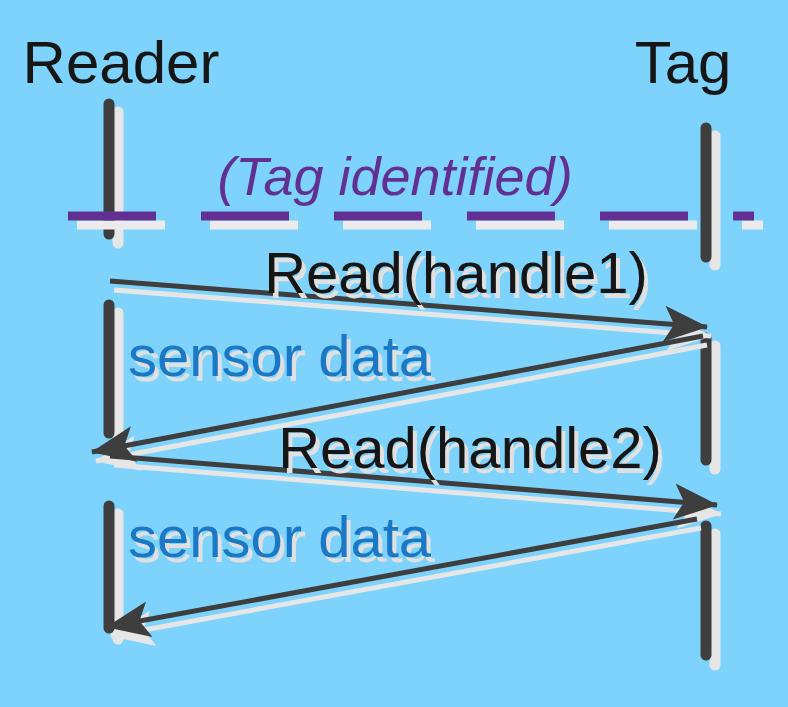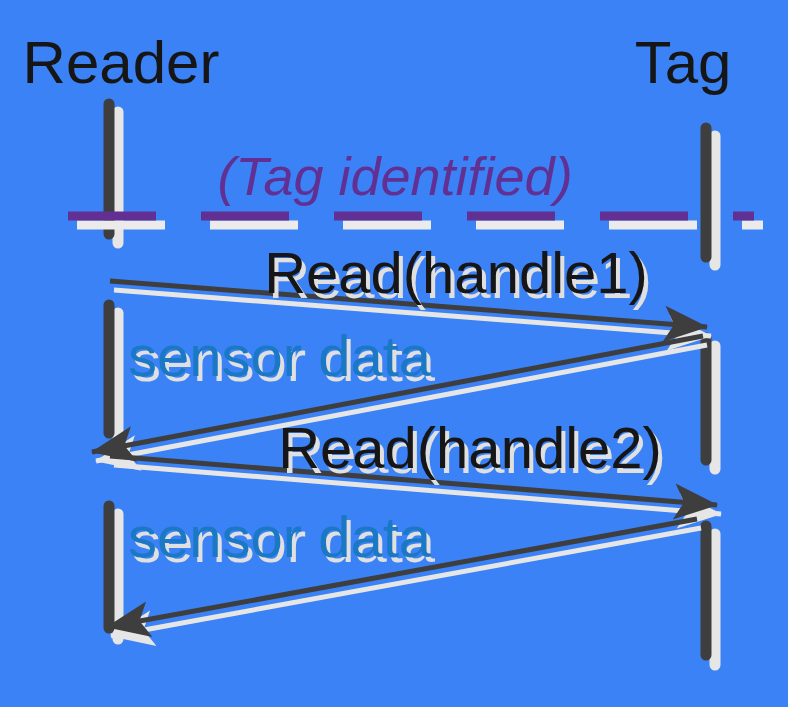--- a/index.html
+++ b/index.html
@@ -4,21 +4,21 @@
 <style>
   html, body {
     margin: 0;
     padding: 0;
     background: #ffffff;
   }
   .stage {
     position: relative;
     width: 788px;
     height: 707px;
-    background: #3b82f6;
+    background: #7dd3fc;
     overflow: hidden;
     font-family: "Liberation Sans", sans-serif;
   }
   svg { display: block; }
 
   .actor-label {
     font-family: "Liberation Sans", sans-serif;
     font-size: 60px;
     fill: #161616;
   }

